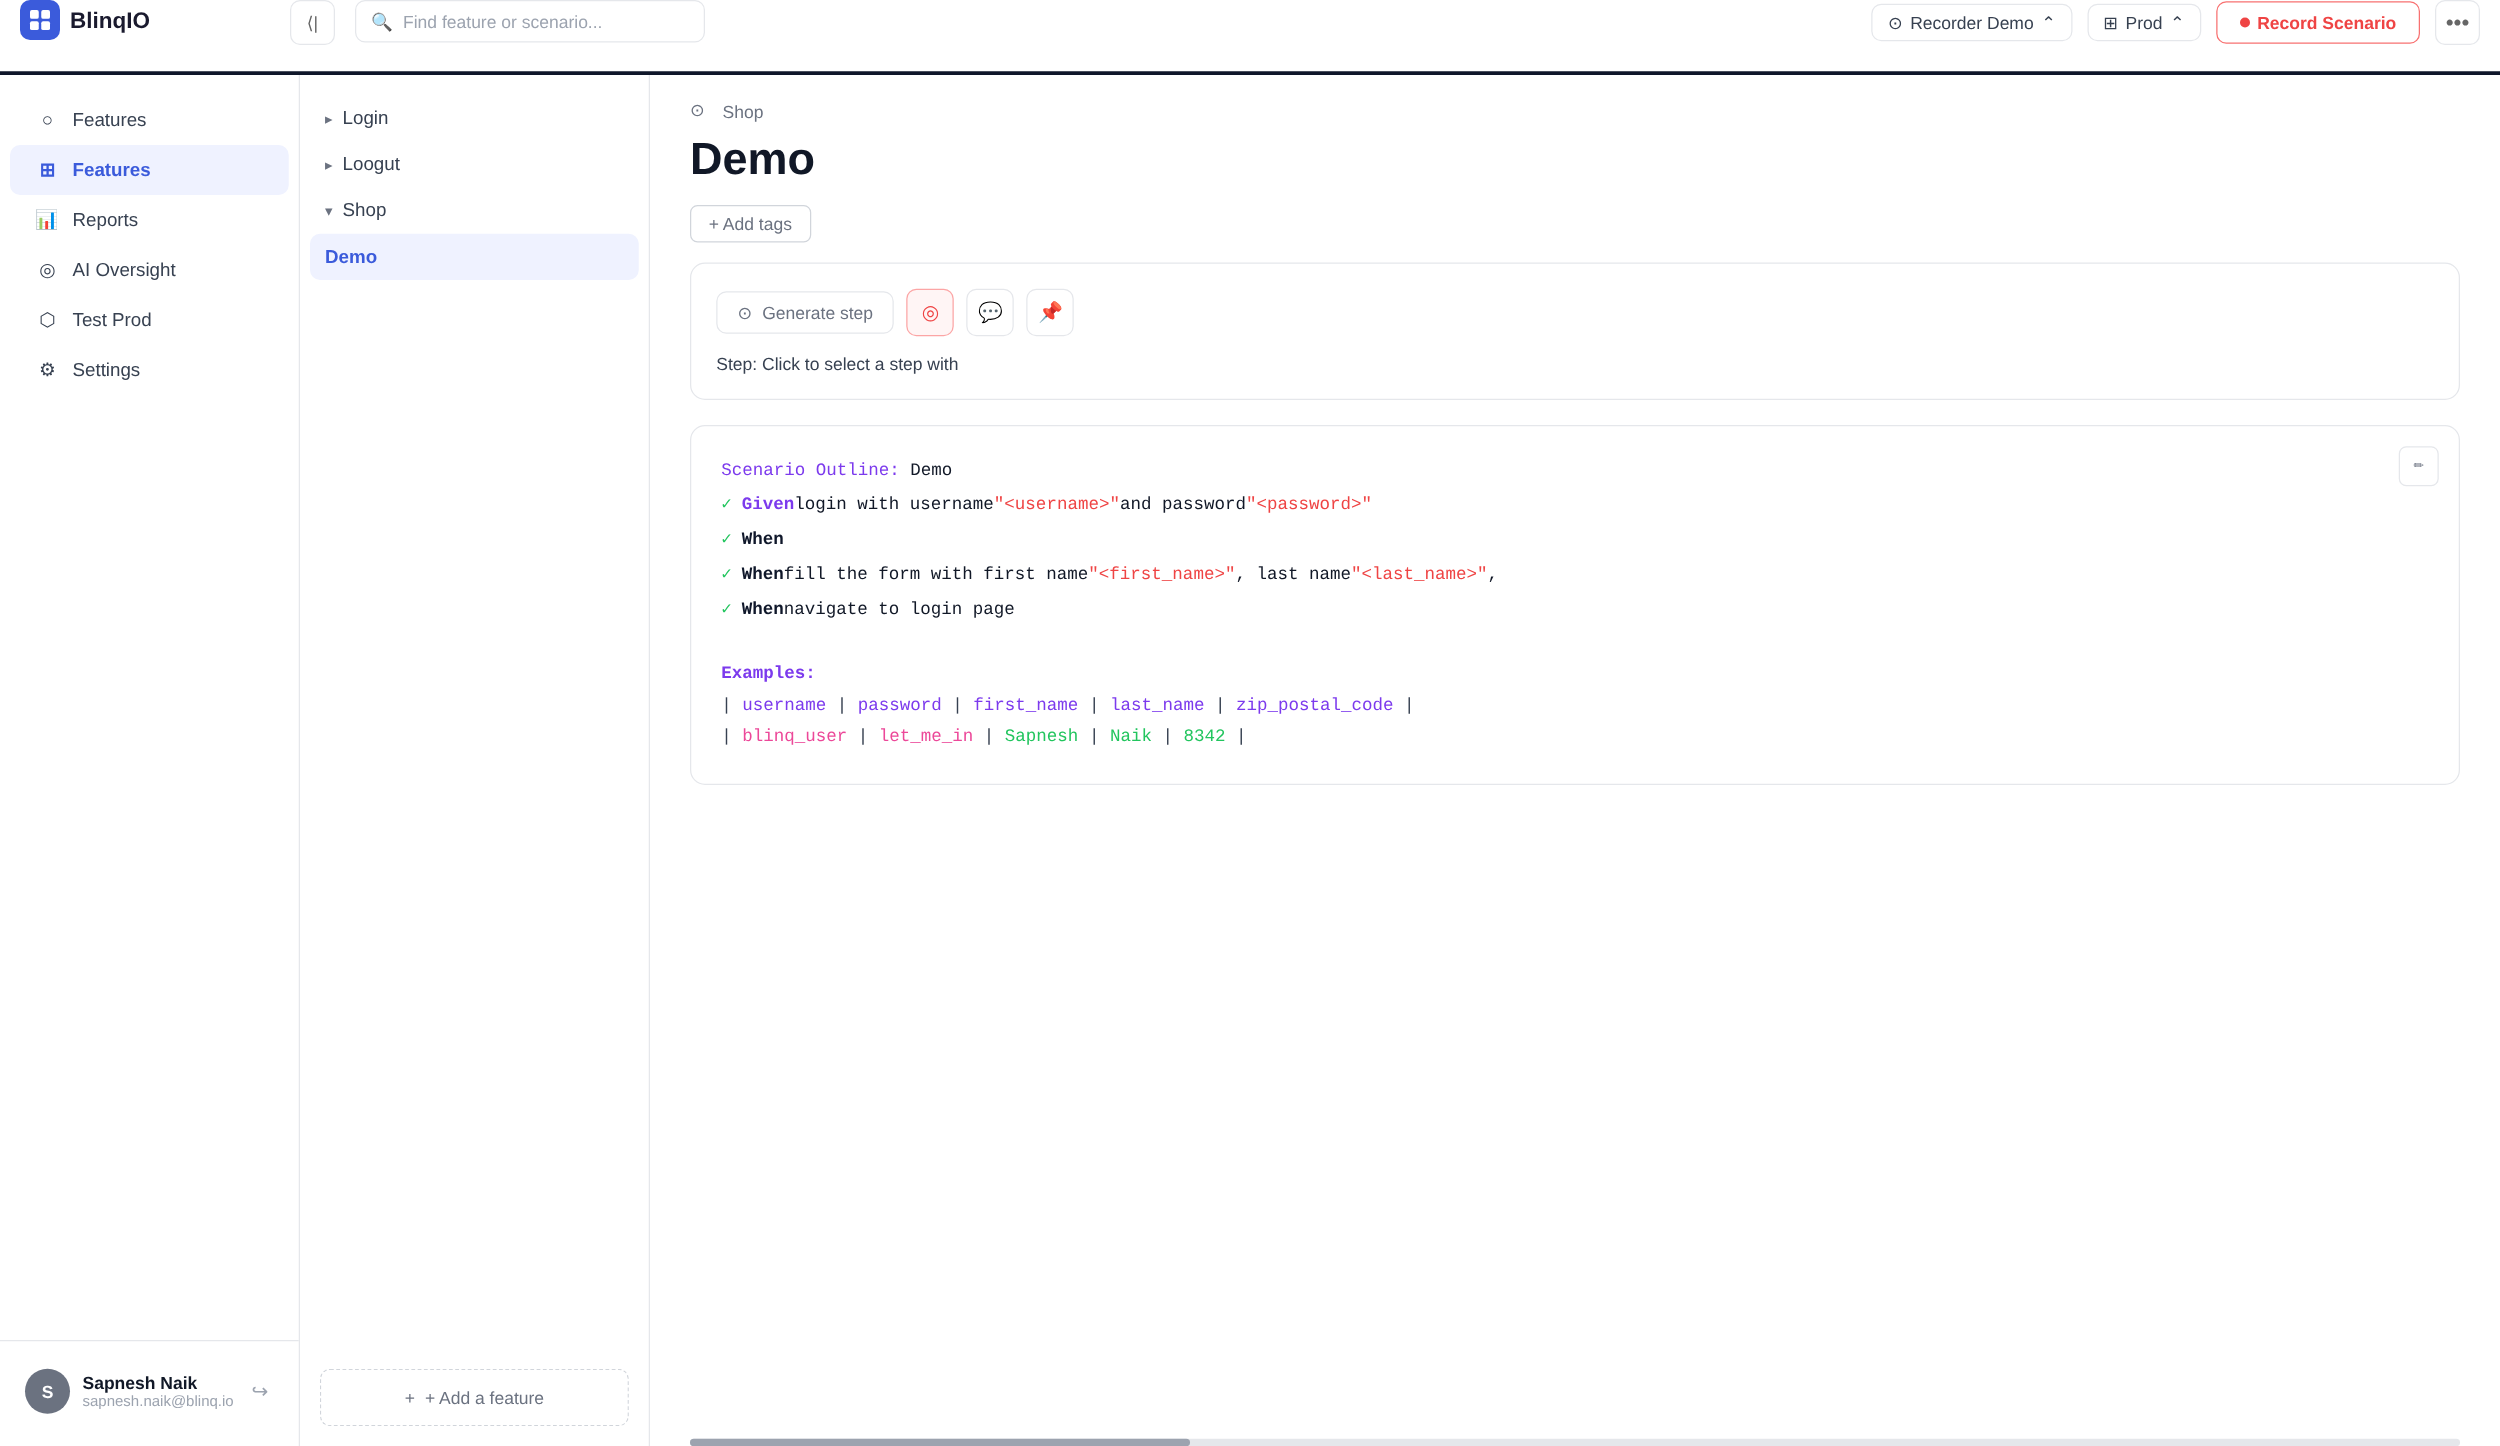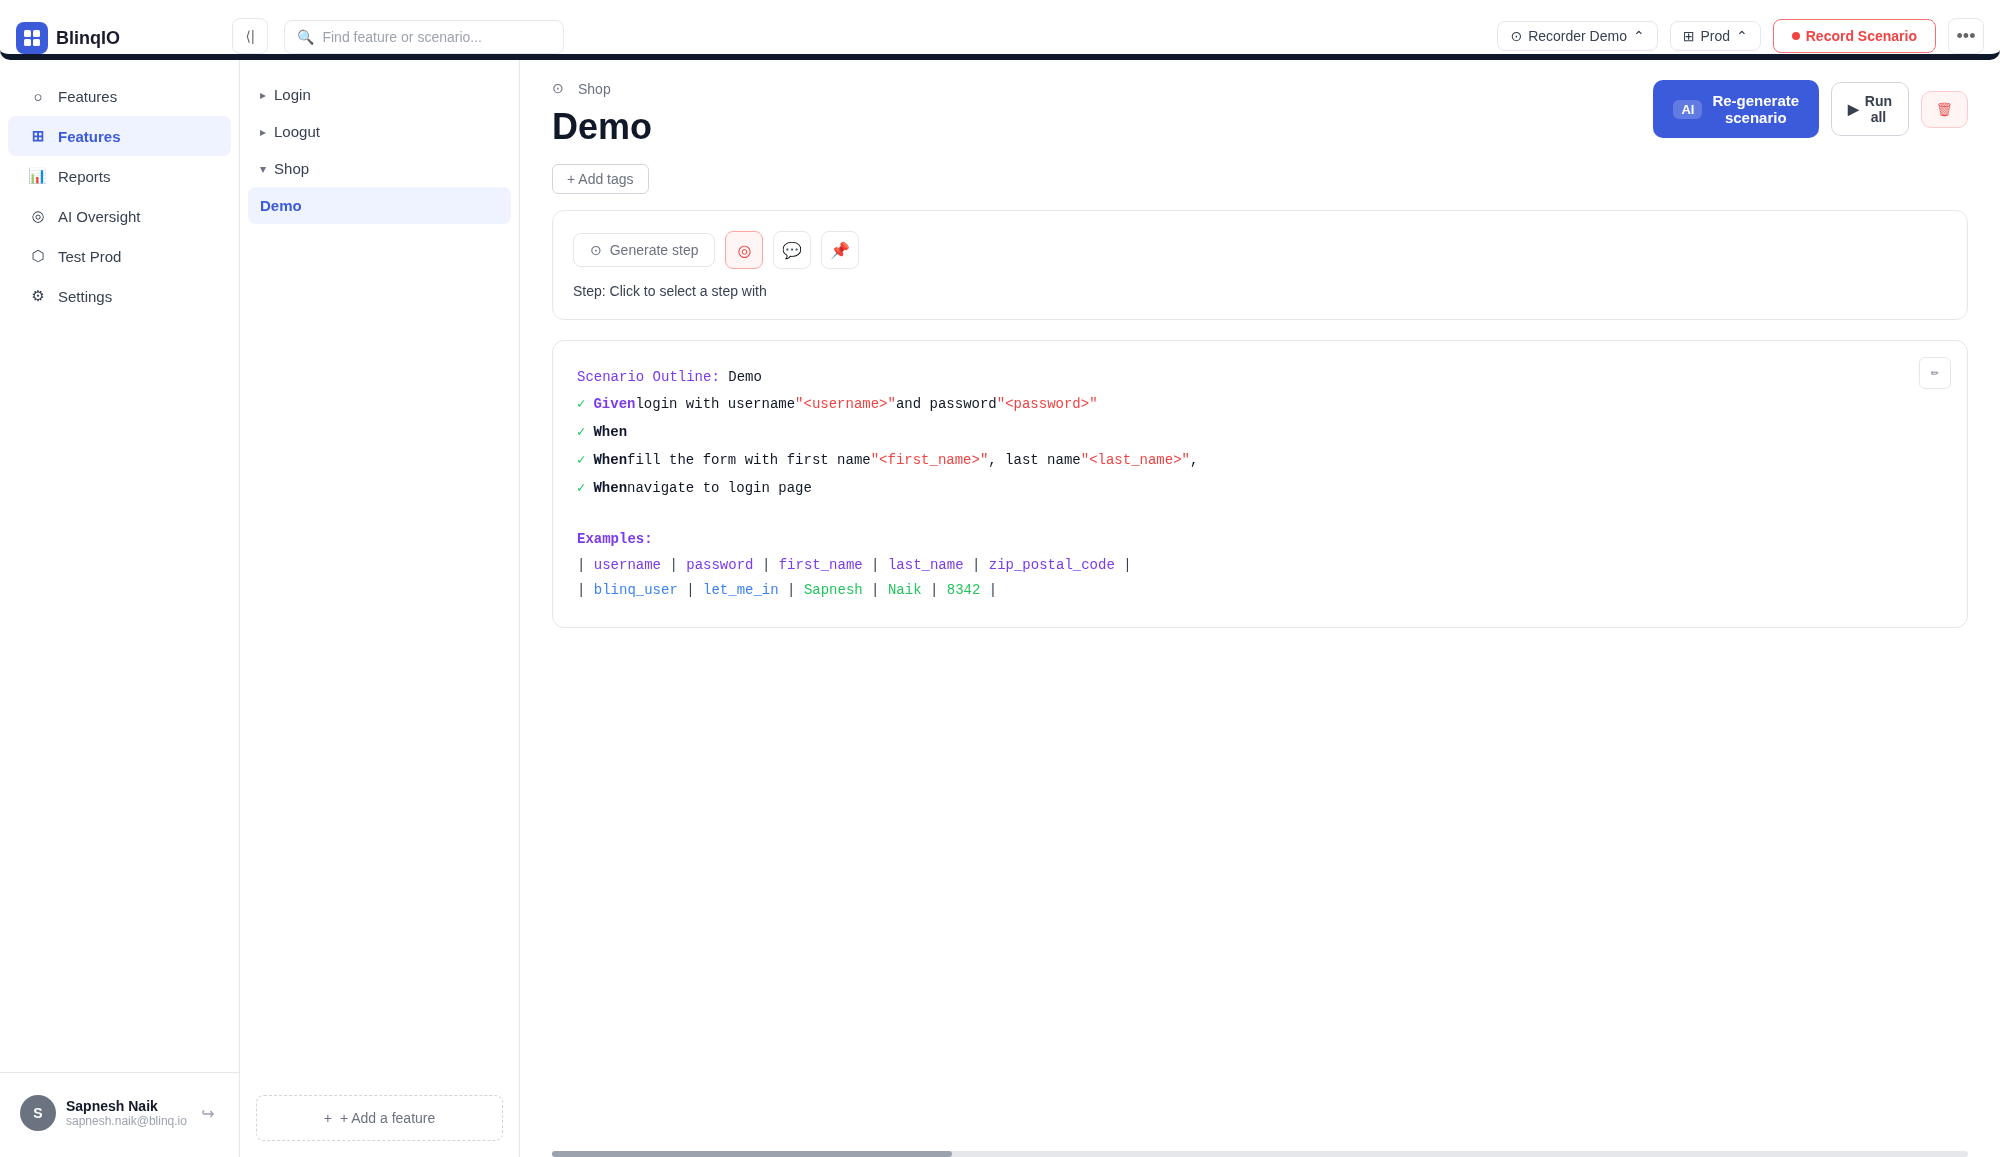--- a/index.html
+++ b/index.html
@@ -1,21 +1,21 @@
 <!DOCTYPE html>
 <html><head>
   <meta charset="utf-8">
   <style>
     * { box-sizing: border-box; margin: 0; padding: 0; }
     body { font-family: -apple-system, BlinkMacSystemFont, 'Segoe UI', sans-serif; background: #fff; display: flex; flex-direction: column; height: 100vh; overflow: hidden; }
 
     
     .header {
-      display: flex; align-items: flex-end; height: 60px; border-bottom: 6px solid #0f172a;
-      padding: 0 16px; gap: 16px; flex-shrink: 0; border-radius: 10px;
+      display: flex; align-items: flex-start; height: 60px; border-bottom: 3px solid #0f172a;
+      padding: 0 16px; gap: 16px; flex-shrink: 0;
     }
     .logo-area { display: flex; align-items: center; gap: 8px; min-width: 200px; }
     .logo-icon { width: 32px; height: 32px; background: #3b5bdb; border-radius: 8px; display: flex; align-items: center; justify-content: center; }
     .logo-icon svg { width: 20px; height: 20px; fill: white; }
     .logo-text { font-size: 18px; font-weight: 700; color: #1a1a2e; }
     .collapse-btn { width: 36px; height: 36px; border: 1px solid #e5e7eb; border-radius: 8px; display: flex; align-items: center; justify-content: center; cursor: pointer; background: #fff; color: #666; font-size: 14px; }
     .search-bar { flex: 1; max-width: 280px; display: flex; align-items: center; gap: 8px; border: 1px solid #e5e7eb; border-radius: 8px; padding: 8px 12px; color: #9ca3af; font-size: 14px; cursor: pointer; }
     .header-right { margin-left: auto; display: flex; align-items: center; gap: 12px; }
     .recorder-selector { display: flex; align-items: center; gap: 6px; border: 1px solid #e5e7eb; border-radius: 8px; padding: 6px 12px; font-size: 14px; cursor: pointer; color: #374151; }
     .prod-selector { display: flex; align-items: center; gap: 6px; border: 1px solid #e5e7eb; border-radius: 8px; padding: 6px 12px; font-size: 14px; cursor: pointer; color: #374151; }
@@ -78,21 +78,21 @@
     .scenario-outline { color: #7c3aed; }
     .scenario-name { color: #111827; }
     .check-icon { color: #22c55e; margin-right: 8px; }
     .keyword-given { color: #7c3aed; font-weight: 600; }
     .keyword-when { color: #0f172a; font-weight: 600; }
     .text-normal { color: #111827; }
     .param-str { color: #ef4444; }
     .examples-label { color: #7c3aed; font-weight: 600; }
     .col-header { color: #7c3aed; }
     .col-value { color: #22c55e; }
-    .col-value2 { color: #3b82f6; margin-top: 31px; }
+    .col-value2 { color: #ec4899; margin-top: 31px; }
     .separator { color: #374151; }
 
     .scroll-track { height: 6px; background: #e5e7eb; border-radius: 3px; margin: 0 32px; }
     .scroll-thumb { width: 400px; height: 6px; background: #9ca3af; border-radius: 3px; }
 
     .step-row { display: flex; align-items: baseline; gap: 0; line-height: 2; }
   </style>
 </head>
 <body>
 
@@ -203,33 +203,20 @@
     <div class="content-header">
       <div class="title-row">
         <div>
           <div class="breadcrumb">
             <span class="breadcrumb-icon">⊙</span>
             <span>Shop</span>
           </div>
           <h1 class="scenario-title">Demo</h1>
           <button class="tags-btn">
             <span>+ Add tags</span>
-          </button>
-        </div>
-        <div class="action-buttons">
-          <button class="regenerate-btn">
-            <span class="ai-badge">AI</span>
-            <span>Re-generate<br>scenario</span>
-          </button>
-          <button class="run-all-btn">
-            <span>▶</span>
-            <span>Run<br>all</span>
-          </button>
-          <button class="delete-btn">
-            <span>🗑</span>
           </button>
         </div>
       </div>
     </div>
 
     <div class="content-area">
 
       <div class="step-generator">
         <div class="step-gen-row">
           <button class="generate-step-btn">

